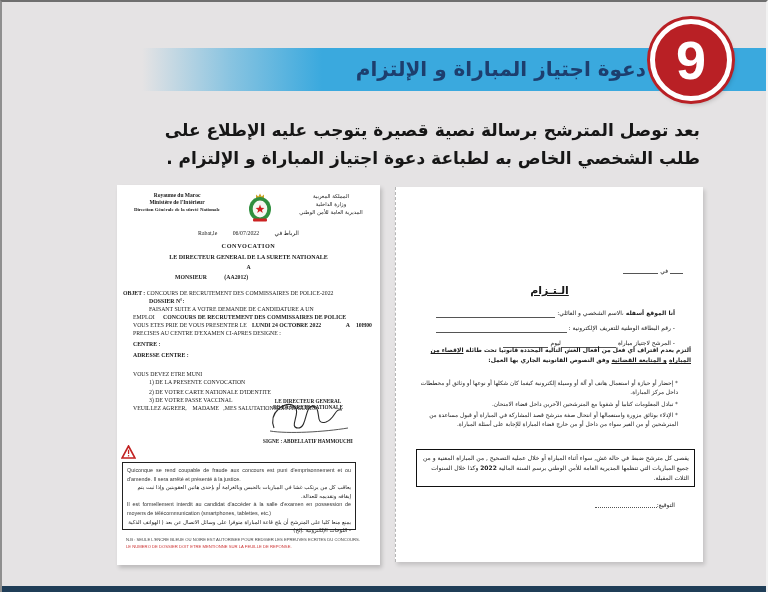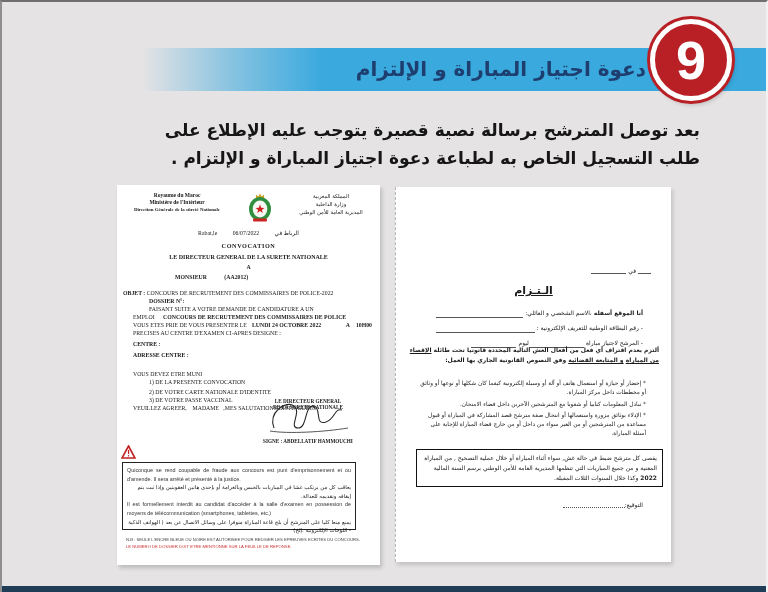--- a/index.html
+++ b/index.html
@@ -75,21 +75,21 @@
     border:1px solid #222; padding:3px 4px;
     font-family:"Liberation Sans", sans-serif; font-size:5.4px; line-height:8.6px; color:#333;
   }
   .conv-warnbox .fr { text-align:justify; }
   .conv-warnbox .ar { direction:rtl; text-align:right; font-family:"DejaVu Sans", sans-serif; color:#222; }
   .conv-nb { position:absolute; left:9px; top:352px; font-family:"Liberation Sans", sans-serif; font-size:4.2px; line-height:6.5px; color:#444; }
   .conv-nb .red { color:#cc3333; }
 
   
   .doc-eng {
-    position:absolute; left:393px; top:185px; width:276px; height:375px;
+    position:absolute; left:393px; top:185px; width:308px; height:375px;
     background:#ffffff; border-left:1px dashed #b5b5b5; box-shadow:2px 3px 4px rgba(0,0,0,0.15);
     direction:rtl; color:#1a1a1a; font-size:6px;padding-left:16px;
   }
   .fill-line { border-bottom:0.7px solid #555; height:7px; }
   .eng-date { position:absolute; top:80px; right:20px; width:60px; display:flex; align-items:flex-end; font-size:6px; }
   .eng-date .l1 { width:13px; } .eng-date .l2 { flex:1; } .eng-date .w { margin:0 2px; }
   .eng-title { position:absolute; top:97px; left:0; right:0; text-align:center; font-size:11px; font-weight:bold; text-decoration:underline; }
   .eng-form { position:absolute; top:120px; right:28px; left:40px; line-height:11px; }
   .eng-form .fr-row { display:flex; align-items:flex-end; margin-bottom:4px; }
   .eng-form .fr-row .fill-line { flex:1; }
@@ -113,21 +113,21 @@
 
   <div class="banner">
     <div class="banner-title">دعوة اجتياز المباراة و الإلتزام</div>
   </div>
   <div class="step-circle">
     <span>9</span>
   </div>
 
   <div class="intro">
     <div>بعد توصل المترشح برسالة نصية قصيرة يتوجب عليه الإطلاع على</div>
-    <div>طلب التسجيل الخاص به لطباعة دعوة اجتياز المباراة و الإلتزام   .</div>
+    <div>طلب الشخصي الخاص به لطباعة دعوة اجتياز المباراة و الإلتزام   .</div>
   </div>
 
   <div class="doc-conv">
 
     <div class="conv-header">
       <div class="conv-h-left">
         <div>Royaume du Maroc</div>
         <div>Ministère de l'Intérieur</div>
         <div class="wide">Direction Générale de la sûreté Nationale</div>
       </div>

